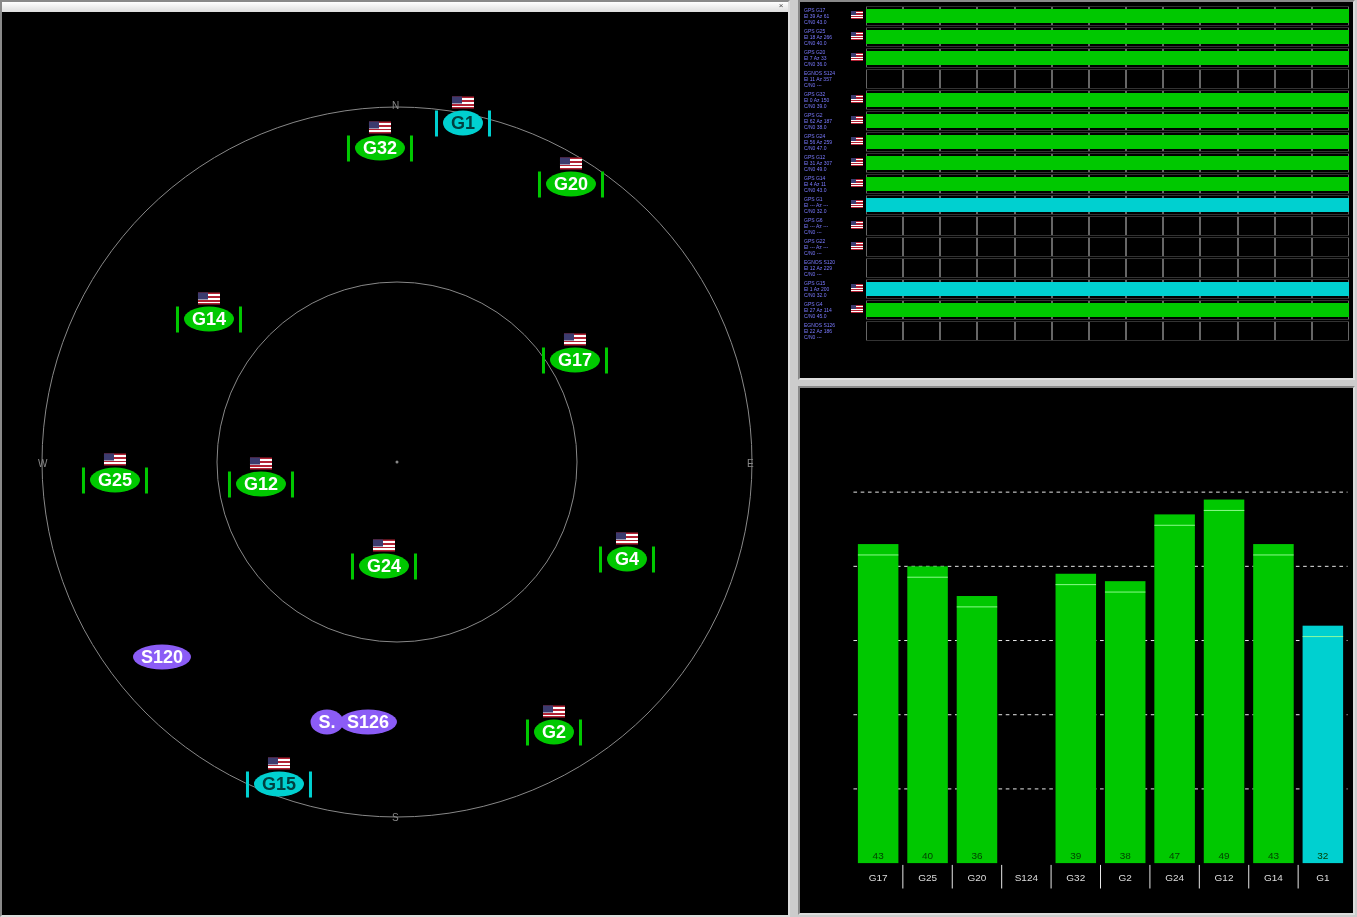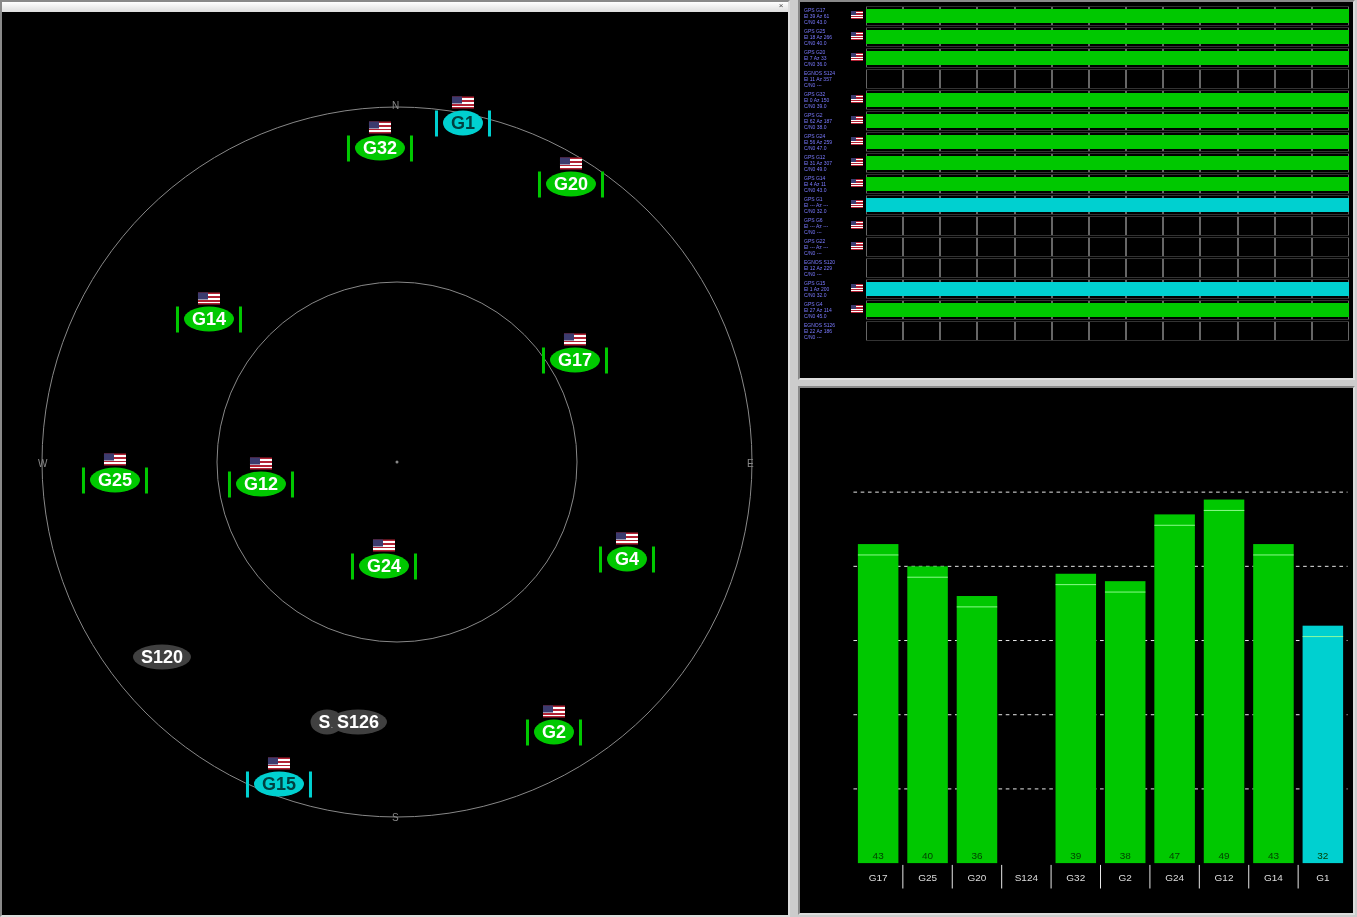--- a/index.html
+++ b/index.html
@@ -47,21 +47,21 @@
   .sat .bubble {
     padding: 2px 8px;
     border-radius: 50%;
     font-size: 18px;
     font-weight: bold;
     white-space: nowrap;
     position: relative;
   }
   .sat.green .bubble { background: #00c800; color: #fff; }
   .sat.cyan  .bubble { background: #00d0d0; color: #004040; }
-  .sat.red   .bubble { background: #404040; color: #fff; }
+  .sat.red   .bubble { background: #8b5cf6; color: #fff; }
   .sat .antenna-l, .sat .antenna-r {
     position: absolute;
     top: 50%;
     width: 3px;
     height: 26px;
     transform: translateY(-50%);
   }
   .sat.green .antenna-l, .sat.green .antenna-r { background: #00c800; }
   .sat.cyan  .antenna-l, .sat.cyan  .antenna-r { background: #00d0d0; }
   .sat .antenna-l { left: -8px; }
@@ -215,21 +215,21 @@
       </div>
       <div class="sat green" style="left: 625px; top: 557px; z-index: 1;">
         <div class="antenna-l"></div>
         <div class="antenna-r"></div>
         <div class="flag flag-us"></div>
         <div class="bubble">G4</div>
       </div>
       <div class="sat red" style="left: 160px; top: 655px; z-index: 1;">
         <div class="bubble">S120</div>
       </div>
-      <div class="sat red" style="left: 356px; top: 720px; z-index: 1;">
+      <div class="sat red" style="left: 366px; top: 720px; z-index: 1;">
         <div class="bubble">S126</div>
       </div>
       <div class="sat red" style="left: 325px; top: 720px; z-index: 0;">
         <div class="bubble">S.</div>
       </div>
       <div class="sat green" style="left: 552px; top: 730px; z-index: 1;">
         <div class="antenna-l"></div>
         <div class="antenna-r"></div>
         <div class="flag flag-us"></div>
         <div class="bubble">G2</div>

